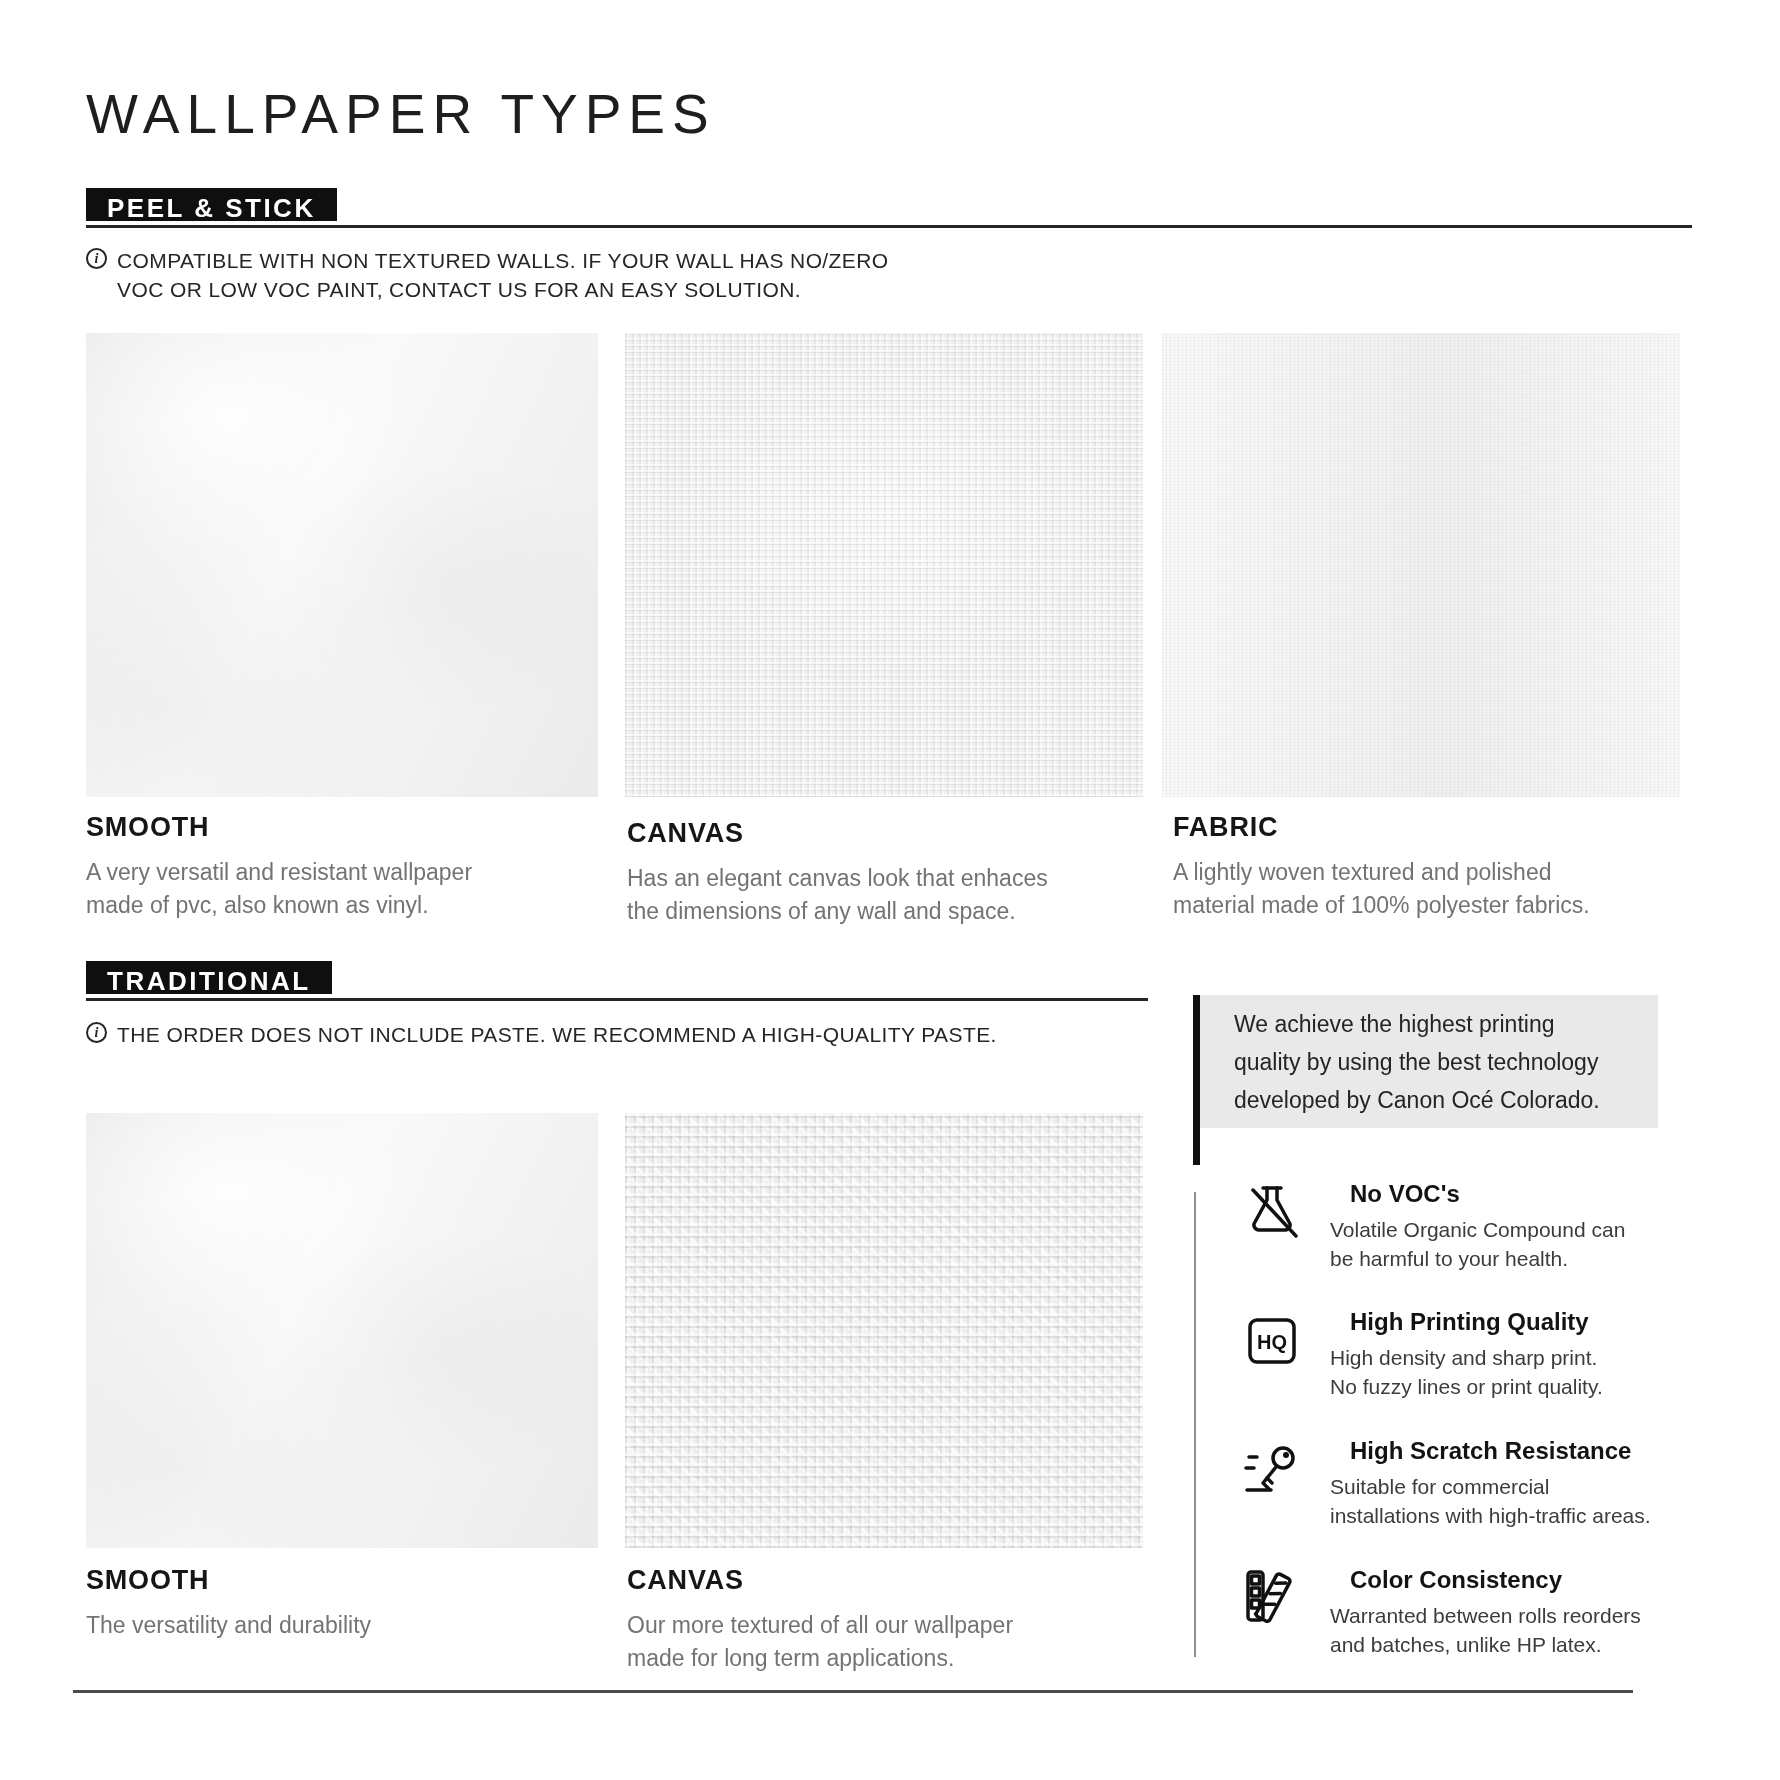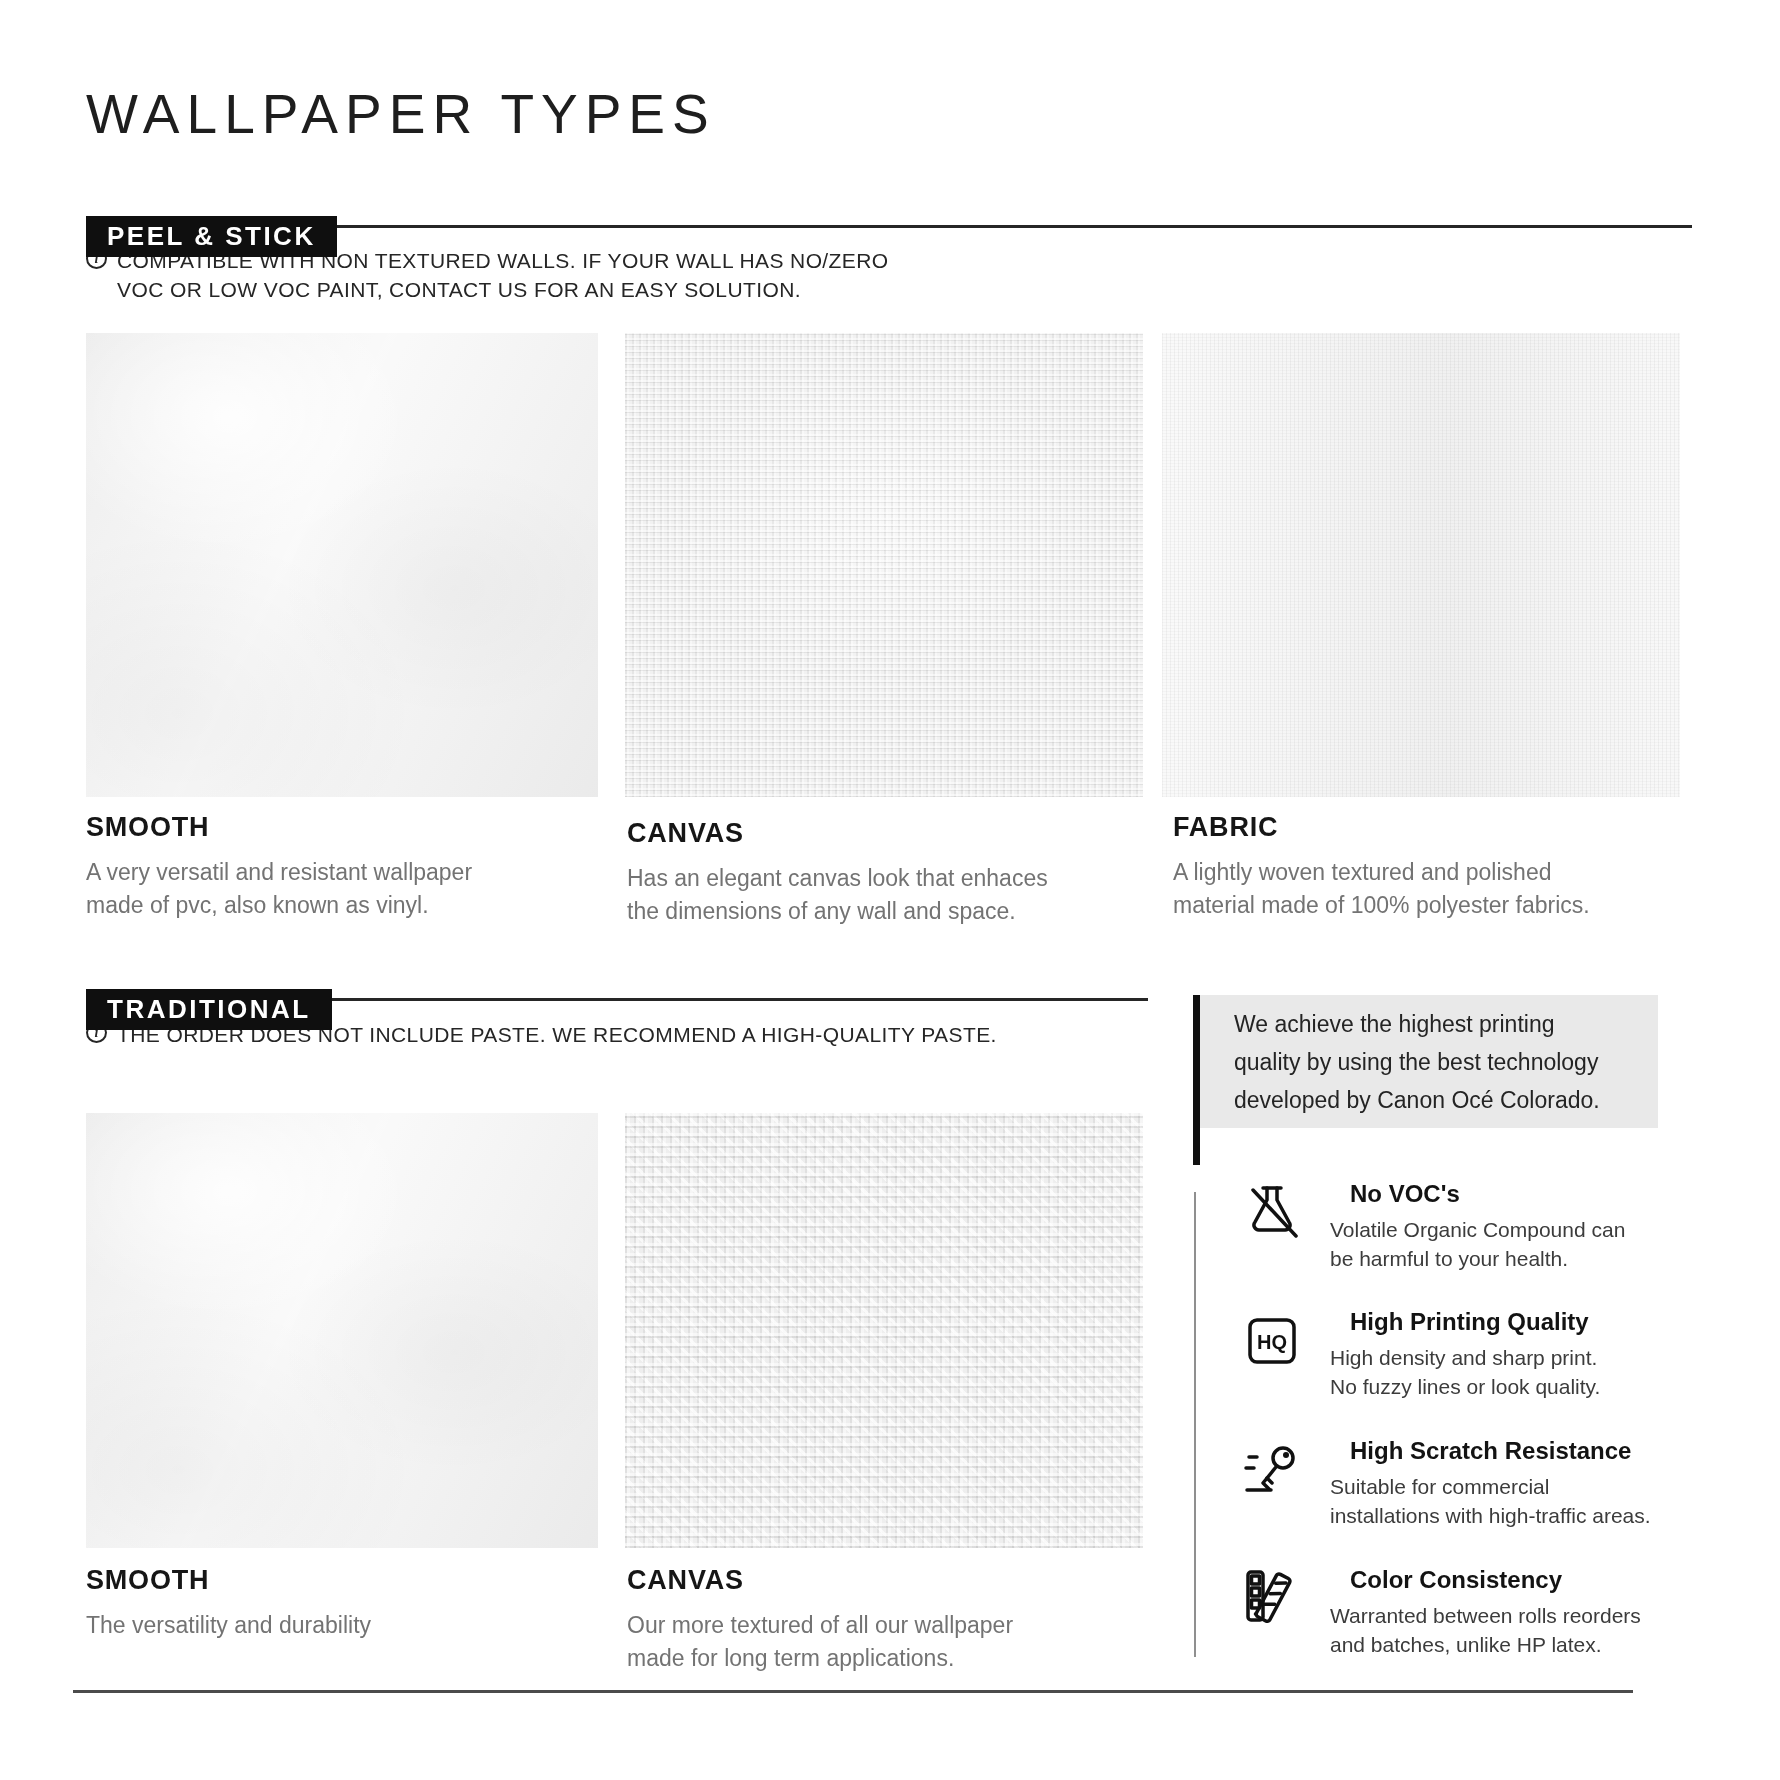--- a/index.html
+++ b/index.html
@@ -7,23 +7,23 @@
   body { font-family:"Liberation Sans", sans-serif; color:#1e1e1e; }
   .page { position:relative; width:1780px; height:1780px; background:#ffffff; overflow:hidden; }
 
   .page-title {
     position:absolute; left:86px; top:82px; width:1320px;
     text-align:left; font-size:55px; font-weight:400; letter-spacing:7px;
     color:#1e1e1e; white-space:nowrap;
   }
 
   .section-label {
-    position:absolute; height:41px; line-height:41px; padding:0 21px;
+    position:absolute; height:33px; line-height:41px; padding:0 21px;
     background:#0f0f0f; color:#ffffff; font-size:26px; font-weight:600;
-    letter-spacing:2.5px; z-index:2; white-space:nowrap;margin-top:28px;
+    letter-spacing:2.5px; z-index:2; white-space:nowrap;
   }
   .rule { position:absolute; height:3px; background:#262626; }
 
   .note { position:absolute; display:flex; align-items:flex-start; gap:10px; }
   .info-circle {
     flex:0 0 auto; width:21px; height:21px; border:2px solid #262626; border-radius:50%;
     font-size:14px; line-height:17px; text-align:center; font-weight:600; color:#262626;
     margin-top:2px; font-family:"Liberation Serif", serif; font-style:italic;
   }
   .note-lines { font-size:21px; line-height:29px; color:#262626; letter-spacing:0.4px; }
@@ -170,21 +170,21 @@
   <div class="feature" style="top:1308px;">
     <div class="f-icon">
       <svg class="icon-stroke" viewBox="0 0 64 64" width="64" height="64">
         <rect x="10" y="12" width="44" height="42" rx="7"></rect>
         <text x="32" y="41" text-anchor="middle" font-size="20" font-weight="bold" fill="#111111" stroke="none" font-family="Liberation Sans, sans-serif">HQ</text>
       </svg>
     </div>
     <div>
       <div class="f-title">High Printing Quality</div>
       <div class="f-line">High density and sharp print.</div>
-      <div class="f-line">No fuzzy lines or look quality.</div>
+      <div class="f-line">No fuzzy lines or print quality.</div>
     </div>
   </div>
 
   <div class="feature" style="top:1437px;">
     <div class="f-icon">
       <svg class="icon-stroke" viewBox="0 0 64 64" width="64" height="64">
         <circle cx="43" cy="21" r="10"></circle>
         <circle cx="46" cy="18" r="3" fill="#111111" stroke="none"></circle>
         <path d="M36 30 L23 46 l6 6"></path>
         <path d="M27 41 l5 5"></path>

